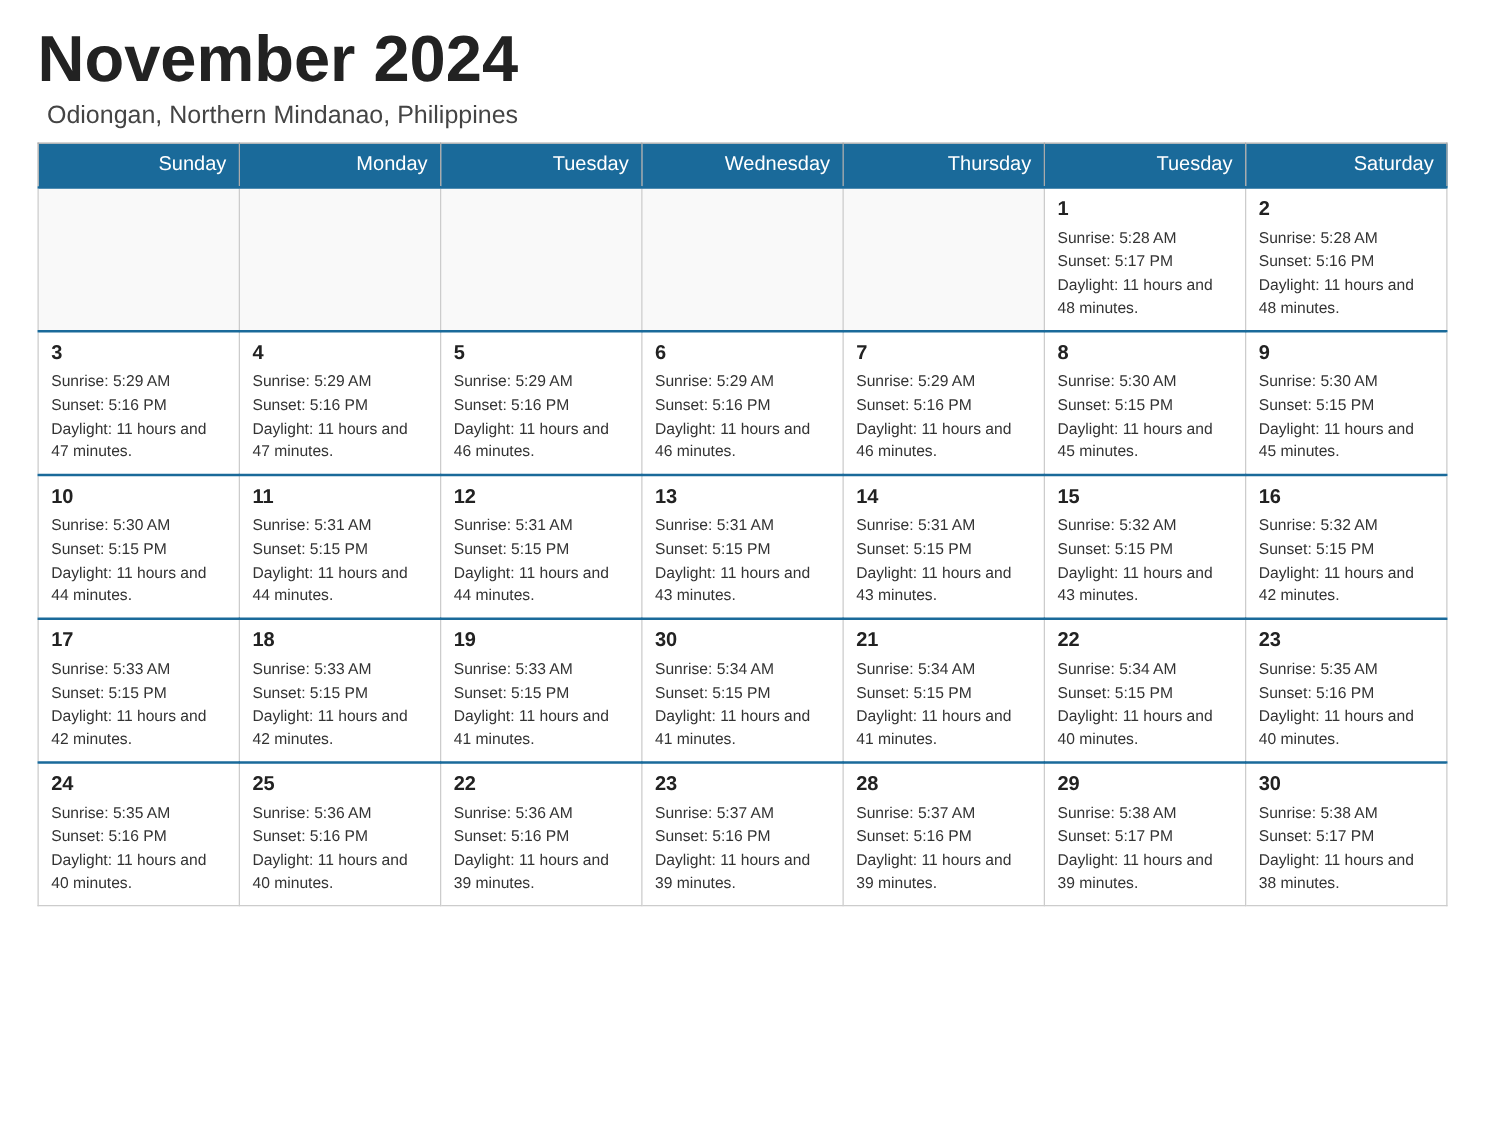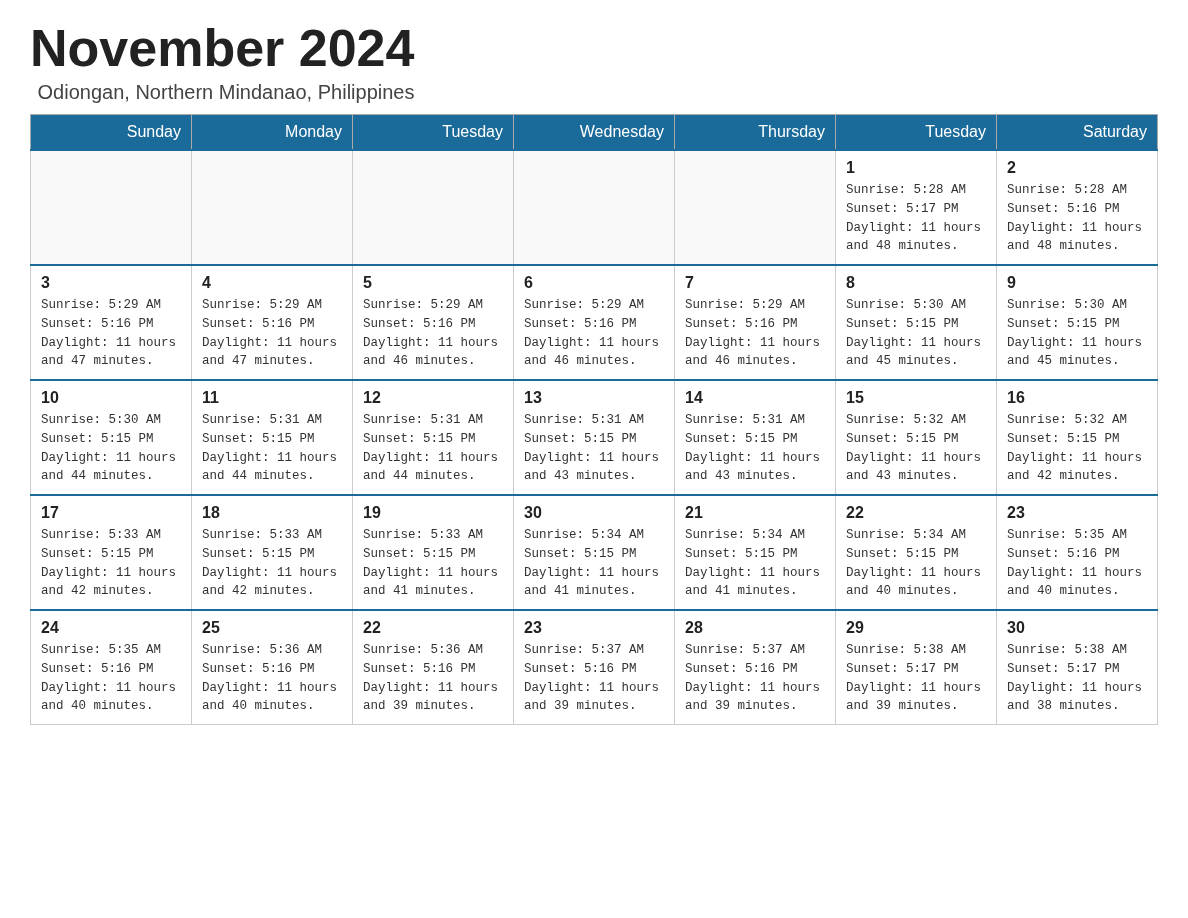--- a/index.html
+++ b/index.html
@@ -77,21 +77,20 @@
       font-size: 16px;
       font-weight: bold;
       color: #222;
       display: block;
       margin-bottom: 4px;
     }
     .day-info {
       font-size: 12.5px;
       color: #333;
       line-height: 1.5;
-      font-family: Liberation Mono, monospace;
     }
     .calendar tr {
       border-bottom: 2px solid #1a6a9a;
     }
     .calendar tbody tr:last-child {
       border-bottom: 1px solid #ccc;
       padding-left: 44px;
     }
     .empty-cell {
       background: #f9f9f9;

